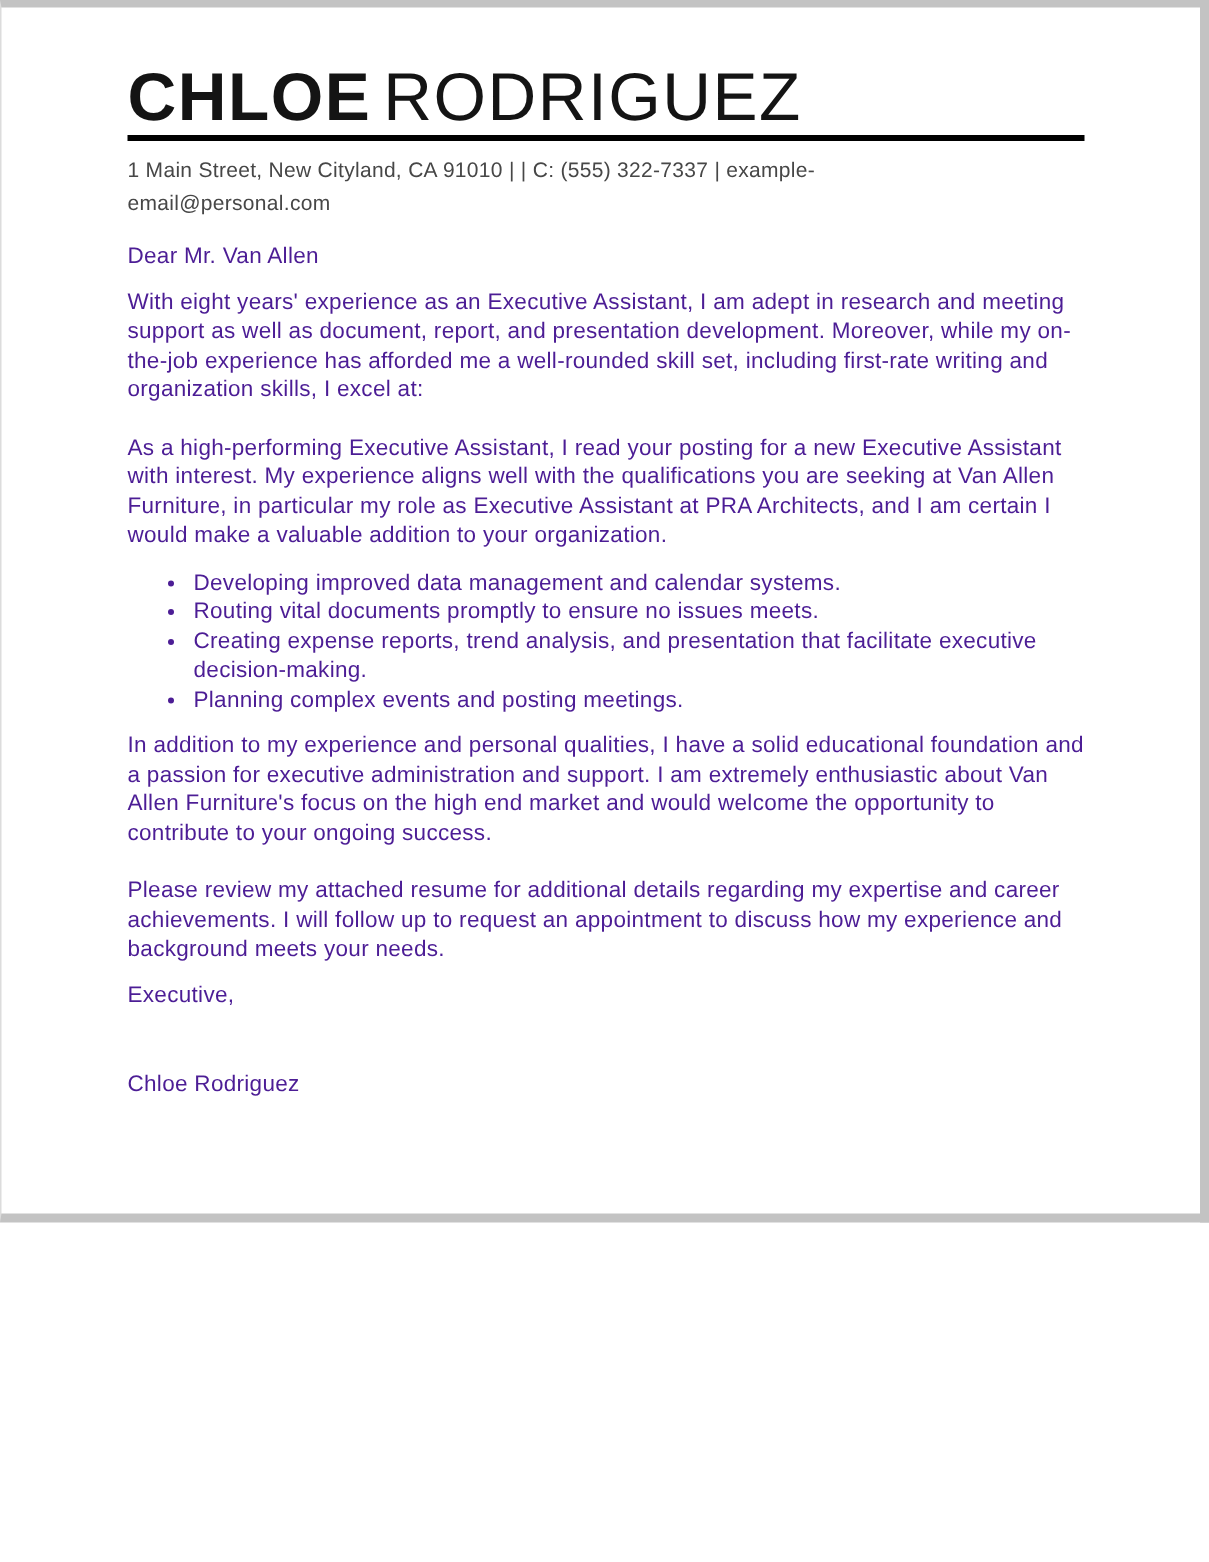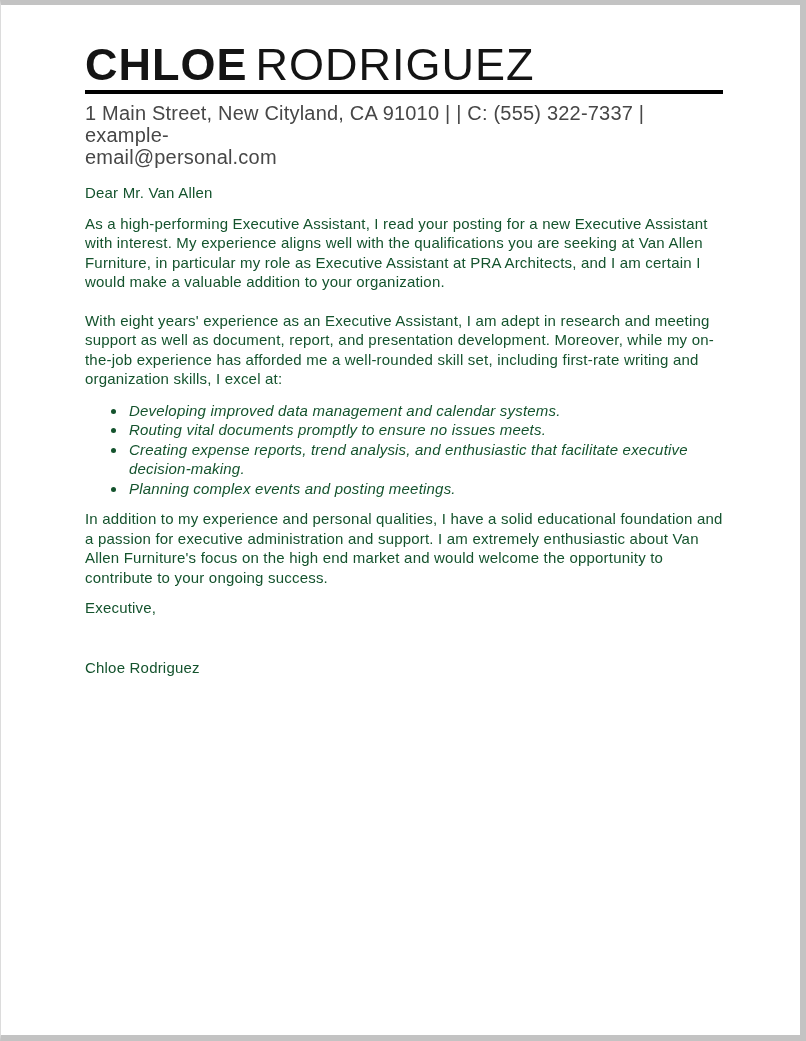--- a/index.html
+++ b/index.html
@@ -5,21 +5,21 @@
   * { margin: 0; padding: 0; box-sizing: border-box; }
   html, body { background: #ffffff; }
   body {
     width: 806px;
     height: 1041px;
     font-family: "Liberation Sans", sans-serif;
     overflow: hidden;
   }
   .page {
     width: 806px;
-    height: 1041px;
+    height: 815px;
     background: #ffffff;
     border-top: 5px solid #c3c3c3;
     border-right: 6px solid #c3c3c3;
     border-bottom: 6px solid #c3c3c3;
     border-left: 1px solid #dcdcdc;
     padding: 37px 78px 0 84px;
   }
   .letter-header { width: 638px; }
   .name {
     font-size: 45px;
@@ -31,39 +31,38 @@
   .name .first { font-weight: 800; }
   .name .last  { font-weight: 400; margin-left: 8px; }
   .header-rule {
     width: 638px;
     height: 0;
     border-bottom: 4px solid #000000;
     margin-top: 2px;
   }
   .contact {
     margin-top: 8px;
-    font-size: 20px;
+    font-size: 14px;
     line-height: 22px;
     color: #474747;
     letter-spacing: 0.2px;
   }
   .body-copy {
     width: 645px;
     font-size: 15px;
     line-height: 19.5px;
-    color: #14532d;
+    color: #4c1d95;
     letter-spacing: 0.2px;
   }
   .salutation { margin-top: 15px; }
   .para { margin-top: 11px; }
   .para + .para { margin-top: 19px; }
   ul.bullet-list {
     margin: 12px 0 0 0;
     padding-left: 42px;
-    font-style: italic;
   }
   ul.bullet-list li {
     margin: 0;
     padding-left: 2px;
   }
   .after-bullets { }
   .thanks { margin-top: 19px; }
   .sign-off { margin-top: 11px; }
   .signature { margin-top: 40px; }
 </style>
@@ -77,29 +76,30 @@
     <div class="header-rule"></div>
     <div class="contact">
       <span>1 Main Street, New Cityland, CA 91010 | | C: (555) 322-7337 | example-</span><br>
       <span>email@personal.com</span>
     </div>
   </div>
 
   <div class="body-copy">
     <p class="salutation">Dear Mr. Van Allen</p>
 
+    <p class="para">With eight years' experience as an Executive Assistant, I am adept in research and meeting support as well as document, report, and presentation development. Moreover, while my on-the-job experience has afforded me a well-rounded skill set, including first-rate writing and organization skills, I excel at:</p>
     <p class="para">As a high-performing Executive Assistant, I read your posting for a new Executive Assistant with interest. My experience aligns well with the qualifications you are seeking at Van Allen Furniture, in particular my role as Executive Assistant at PRA Architects, and I am certain I would make a valuable addition to your organization.</p>
-    <p class="para">With eight years' experience as an Executive Assistant, I am adept in research and meeting support as well as document, report, and presentation development. Moreover, while my on-the-job experience has afforded me a well-rounded skill set, including first-rate writing and organization skills, I excel at:</p>
 
     <ul class="bullet-list">
       <li>Developing improved data management and calendar systems.</li>
       <li>Routing vital documents promptly to ensure no issues meets.</li>
-      <li>Creating expense reports, trend analysis, and enthusiastic that facilitate executive decision-making.</li>
+      <li>Creating expense reports, trend analysis, and presentation that facilitate executive decision-making.</li>
       <li>Planning complex events and posting meetings.</li>
     </ul>
 
     <p class="para after-bullets">In addition to my experience and personal qualities, I have a solid educational foundation and a passion for executive administration and support. I am extremely enthusiastic about Van Allen Furniture's focus on the high end market and would welcome the opportunity to contribute to your ongoing success.</p>
+    <p class="para">Please review my attached resume for additional details regarding my expertise and career achievements. I will follow up to request an appointment to discuss how my experience and background meets your needs.</p>
 
     <p class="sign-off">Executive,</p>
     <p class="signature">Chloe Rodriguez</p>
   </div>
 
 </div>
 
 </body></html>

